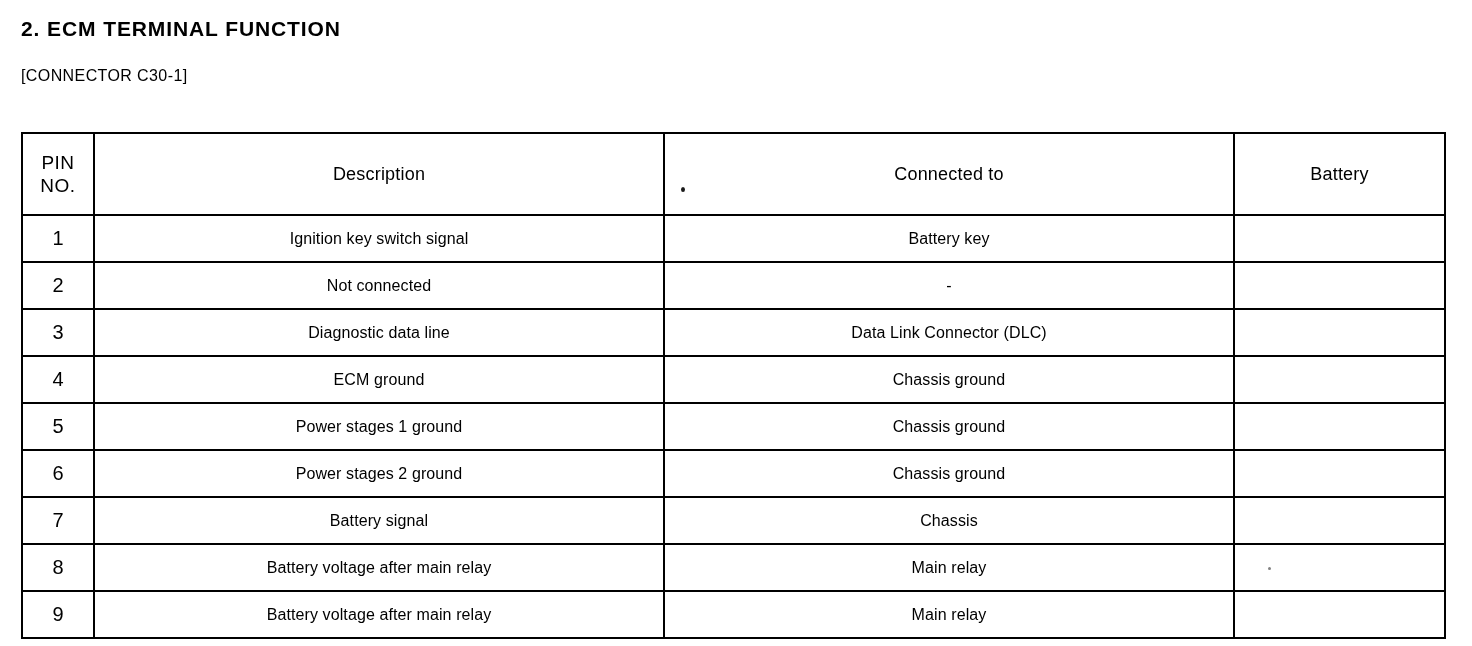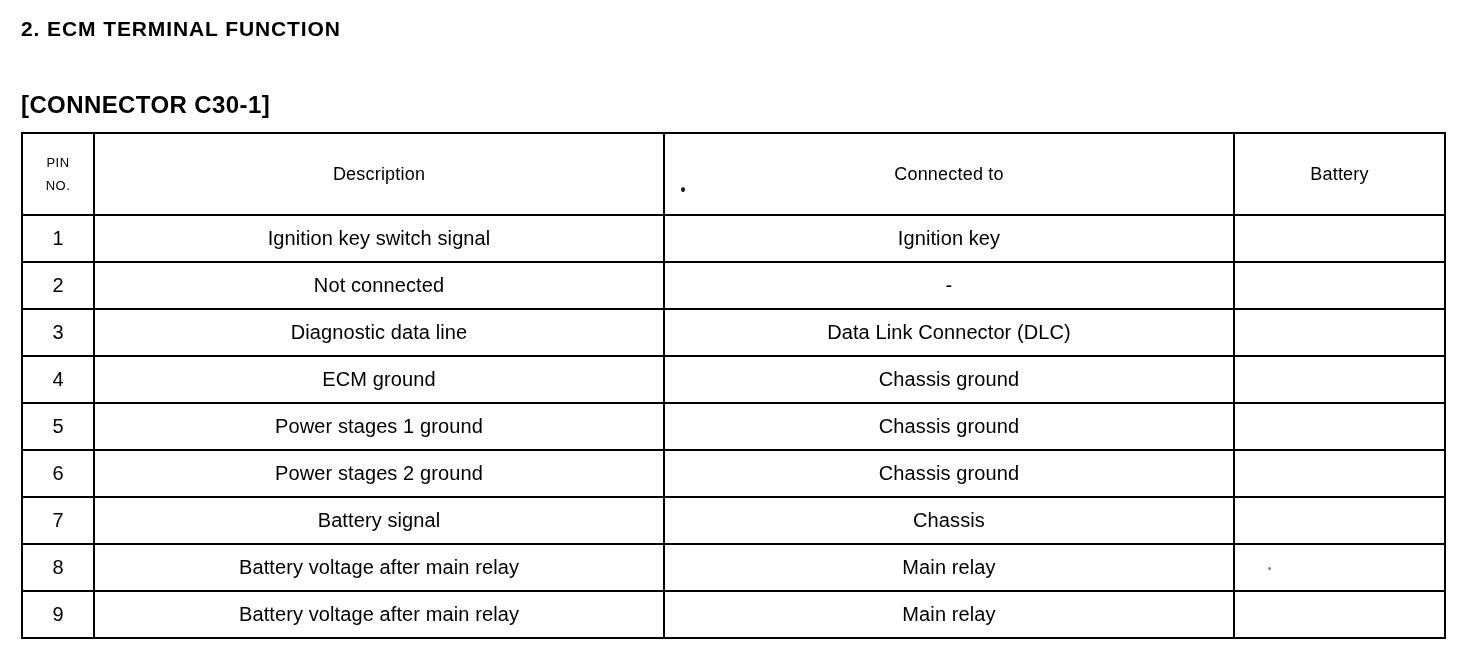--- a/index.html
+++ b/index.html
@@ -33,23 +33,23 @@
     font-size: 21px;
     font-weight: bold;
     letter-spacing: 0.9px;
     line-height: 26px;
     white-space: nowrap;
   }
 
   .connector-title {
     position: absolute;
     left: 21px;
-    top: 92px;
-    font-size: 24px;
-    font-weight: bold;
+    top: 63px;
+    font-size: 16px;
+    font-weight: normal;
     letter-spacing: 0.4px;
     line-height: 26px;
     white-space: nowrap;
   }
 
   .table-wrap {
     position: absolute;
     left: 21px;
     top: 132px;
     width: 1425px;
@@ -79,29 +79,29 @@
   col.c-remark  { width: 211px; }
 
   thead th {
     height: 80px;
     font-size: 18px;
     font-weight: bold;
     letter-spacing: 0.2px;
   }
 
   thead th.pin-head {
-    font-size: 13px;
+    font-size: 19px;
     line-height: 23px;
     letter-spacing: 0.5px;
     margin-left: 44px;
   }
 
   tbody td {
     height: 45px;
-    font-size: 20px;
+    font-size: 16px;
     letter-spacing: 0.1px;
   }
 
   tbody td.pin-cell {
     font-size: 20px;
   }
 
   tbody td.remark-cell {
     font-size: 20px;
   }
@@ -140,21 +140,21 @@
           </th>
           <th>Description</th>
           <th>Connected to</th>
           <th>Battery</th>
         </tr>
       </thead>
       <tbody id="table-body">
           <tr>
             <td class="pin-cell">1</td>
             <td class="desc-cell">Ignition key switch signal</td>
-            <td class="conn-cell">Ignition key</td>
+            <td class="conn-cell">Battery key</td>
             <td class="remark-cell"></td>
           </tr>
           <tr>
             <td class="pin-cell">2</td>
             <td class="desc-cell">Not connected</td>
             <td class="conn-cell">-</td>
             <td class="remark-cell"></td>
           </tr>
           <tr>
             <td class="pin-cell">3</td>

